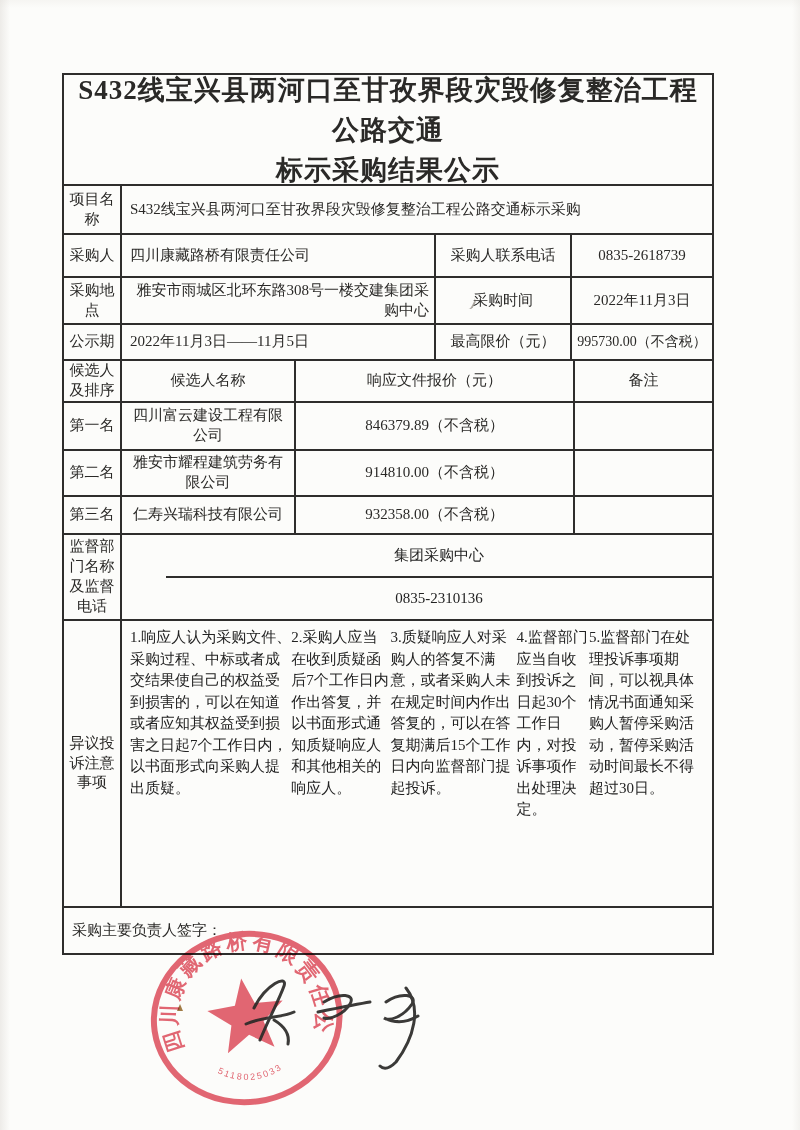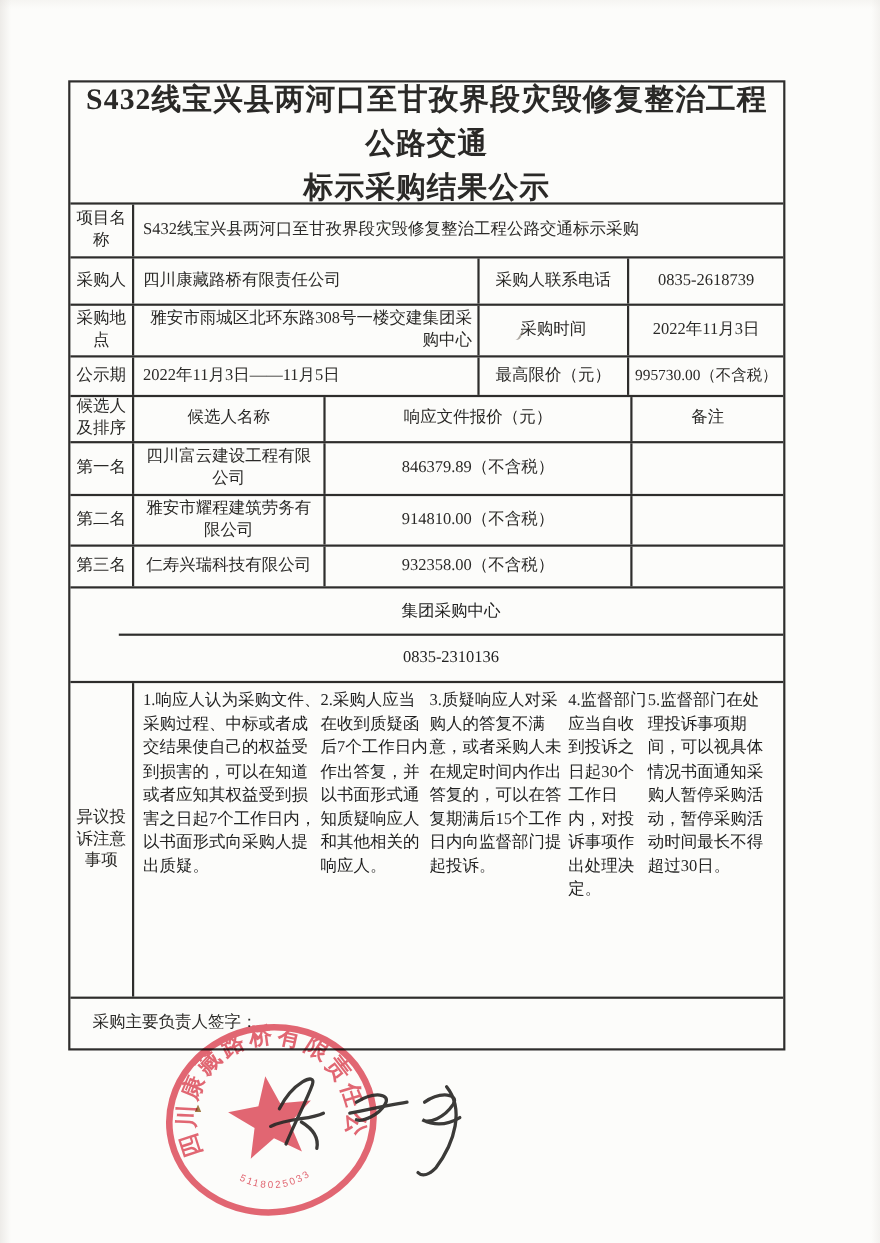--- a/index.html
+++ b/index.html
@@ -14,21 +14,21 @@
       linear-gradient(90deg, rgba(225,222,218,.55) 0px, rgba(252,252,250,0) 10px),
       linear-gradient(270deg, rgba(232,230,226,.45) 0px, rgba(252,252,250,0) 8px),
       linear-gradient(180deg, rgba(236,234,230,.4) 0px, rgba(252,252,250,0) 8px),
       #fcfcfa;
   }
   .tbl{
     position:absolute;left:62px;top:73px;width:652px;box-sizing:border-box;
     border:2px solid #2e2d2c;
   }
   .row{display:flex;border-bottom:2px solid #2e2d2c;box-sizing:border-box;}
-  .row:last-child{border-bottom:none;padding-left:12px;}
+  .row:last-child{border-bottom:none;}
   .cell{
     box-sizing:border-box;border-right:2px solid #2e2d2c;
     display:flex;align-items:center;justify-content:center;
     text-align:center;padding:2px 5px;font-size:15px;line-height:1.32;
     color:#2a2927;
   }
   .cell:last-child{border-right:none;}
   .cell.left{justify-content:flex-start;text-align:right;padding-left:8px;}
   .label-col{width:58px;flex:none;}
   .title-cell{width:100%;font-size:27px;font-weight:bold;line-height:40px;letter-spacing:1px;}
@@ -122,20 +122,21 @@
 
     <div class="row" style="height:38px">
       <div class="cell label-col">第三名</div>
       <div class="cell c-name">仁寿兴瑞科技有限公司</div>
       <div class="cell c-price">932358.00（不含税）</div>
       <div class="cell c-note"></div>
     </div>
 
 
     <div class="row" style="height:86px">
+      <div class="cell label-col">监督部门名称及监督电话</div>
       <div class="sup-stack">
         <div class="sup-row divided">集团采购中心</div>
         <div class="sup-row">0835-2310136</div>
       </div>
     </div>
 
     <div class="row" style="height:287px">
       <div class="cell label-col">异议投诉注意事项</div>
       <div class="objection-cell">
         <div>1.响应人认为采购文件、采购过程、中标或者成交结果使自己的权益受到损害的，可以在知道或者应知其权益受到损害之日起7个工作日内，以书面形式向采购人提出质疑。</div>

